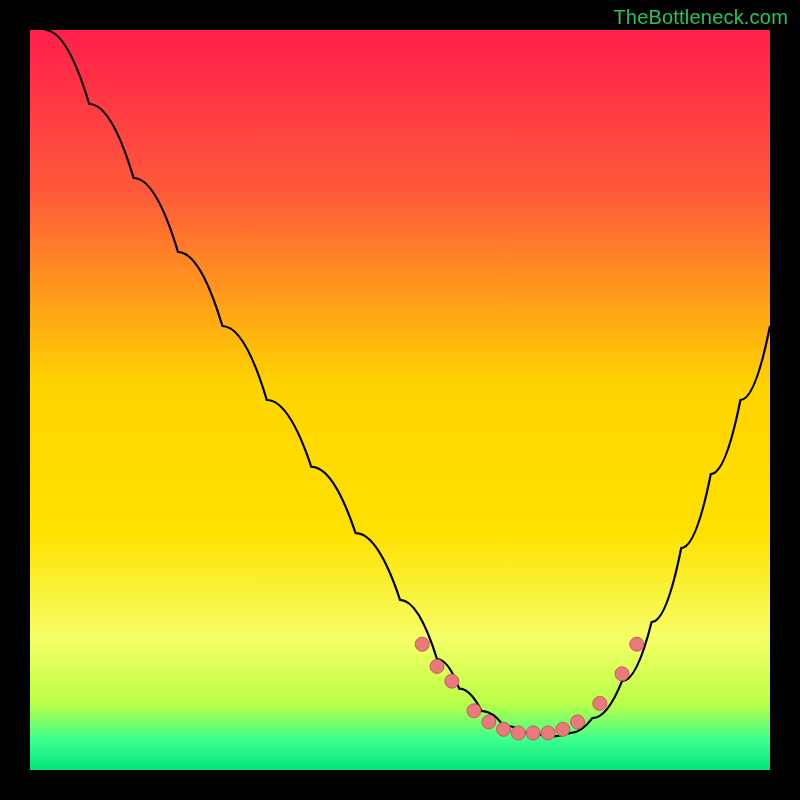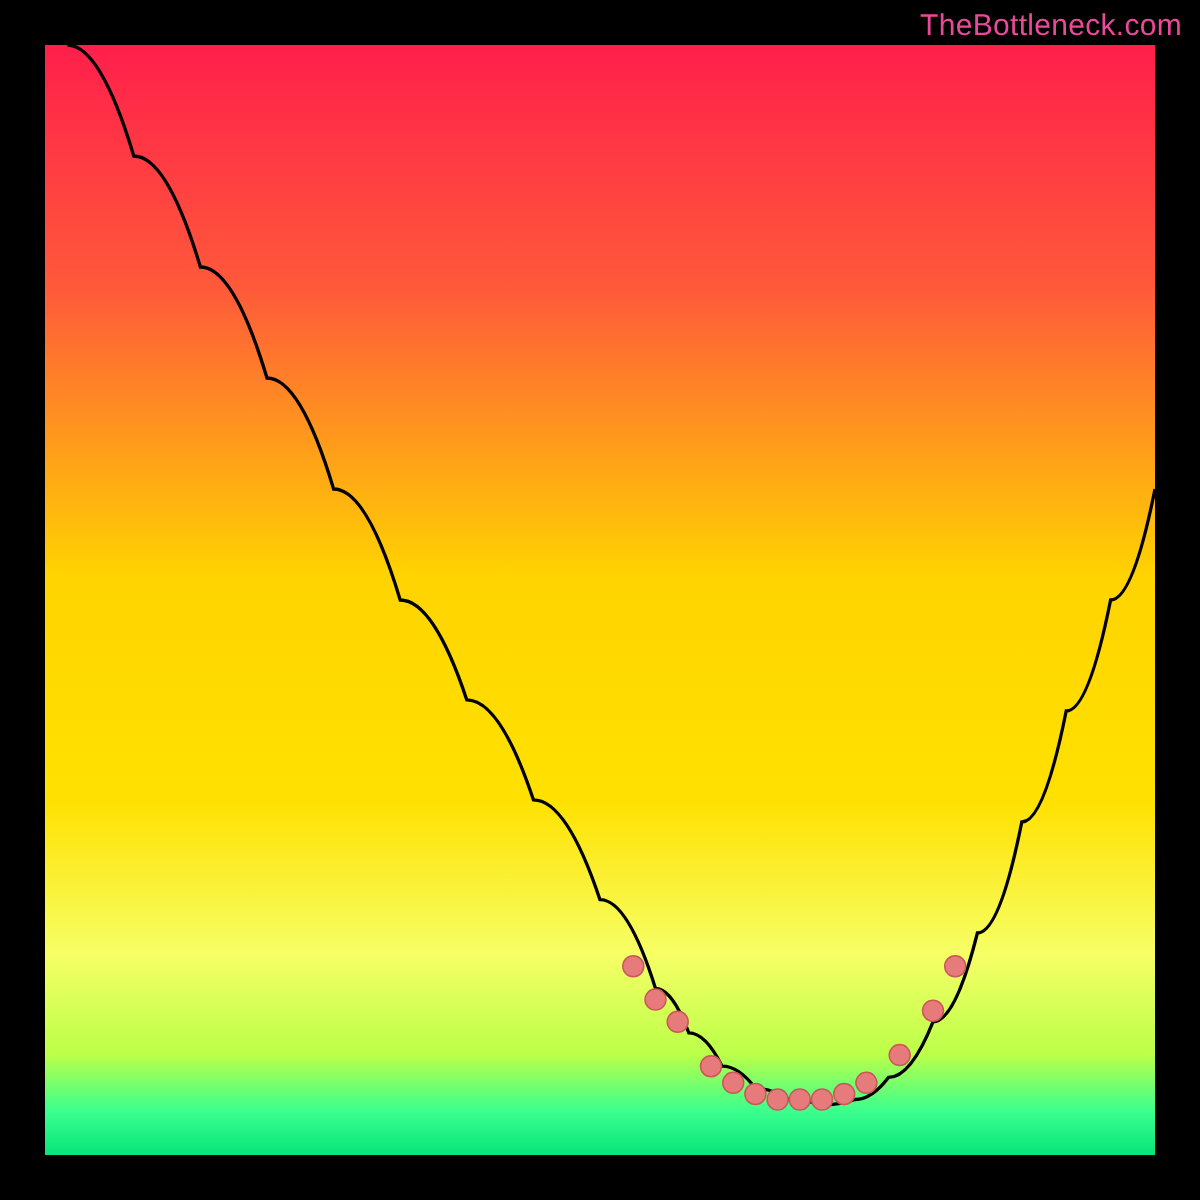--- a/index.html
+++ b/index.html
@@ -14,21 +14,21 @@
     position: absolute;
     left: 0;
     top: 0;
     width: 800px;
     height: 800px;
   }
   .watermark {
     position: absolute;
     top: 6px;
     right: 12px;
-    color: #ec4899;
+    color: #22c55e;
     font-family: Arial, Helvetica, sans-serif;
     font-size: 20px;
     letter-spacing: 0.2px;
     user-select: none;
   }
   .plot-bg {
     position: absolute;
     left: 30px;
     top: 30px;
     width: 740px;

